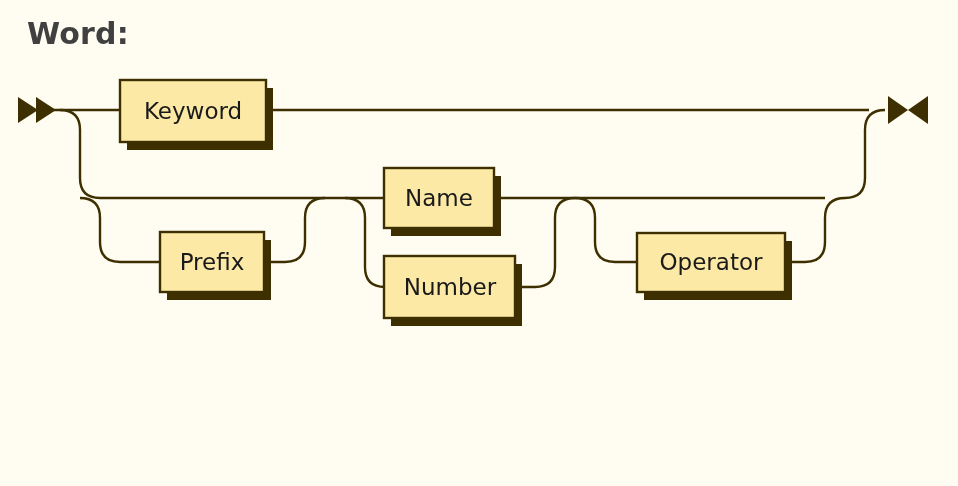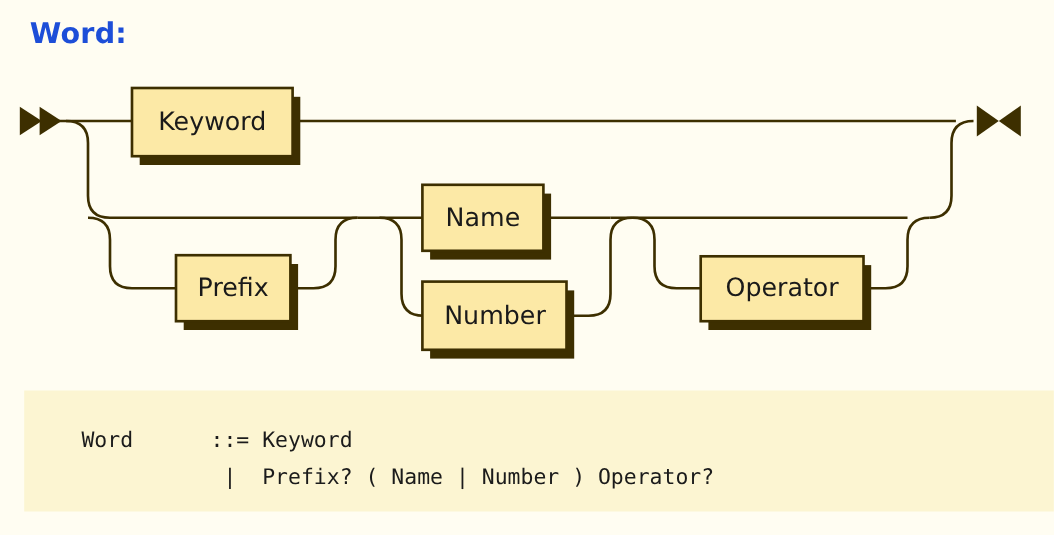--- a/index.html
+++ b/index.html
@@ -11,22 +11,22 @@
     overflow:hidden;
     position:relative;
   }
   #page{position:relative;width:958px;height:486px;}
 
   #title{
     position:absolute;
     left:27px; top:16px;
     font-family:"DejaVu Sans", sans-serif;
     font-weight:bold;
-    font-size:26px;
-    color:#1d4ed8;
+    font-size:30px;
+    color:#404040;
     letter-spacing:0.2px;
     white-space:pre;
   }
 
   #diagram{
     position:absolute;
     left:0; top:0;
     width:958px; height:340px;
   }
 
@@ -130,18 +130,14 @@
     </g>
 
     <g>
       <rect x="644" y="241" width="148" height="59" fill="#3d2f00"></rect>
       <rect x="637" y="233" width="148" height="59" fill="#fce9a6" stroke="#3d2f00" stroke-width="2.4"></rect>
       <text class="nt-label" x="711" y="263">Operator</text>
     </g>
 
   </svg>
 
-  <div id="codeblock">
-    <pre id="codepre"><span>Word      ::= Keyword</span>
-<span>           |  Prefix? ( Name | Number ) Operator?</span></pre>
-  </div>
 
 </div>
 
 </body></html>

